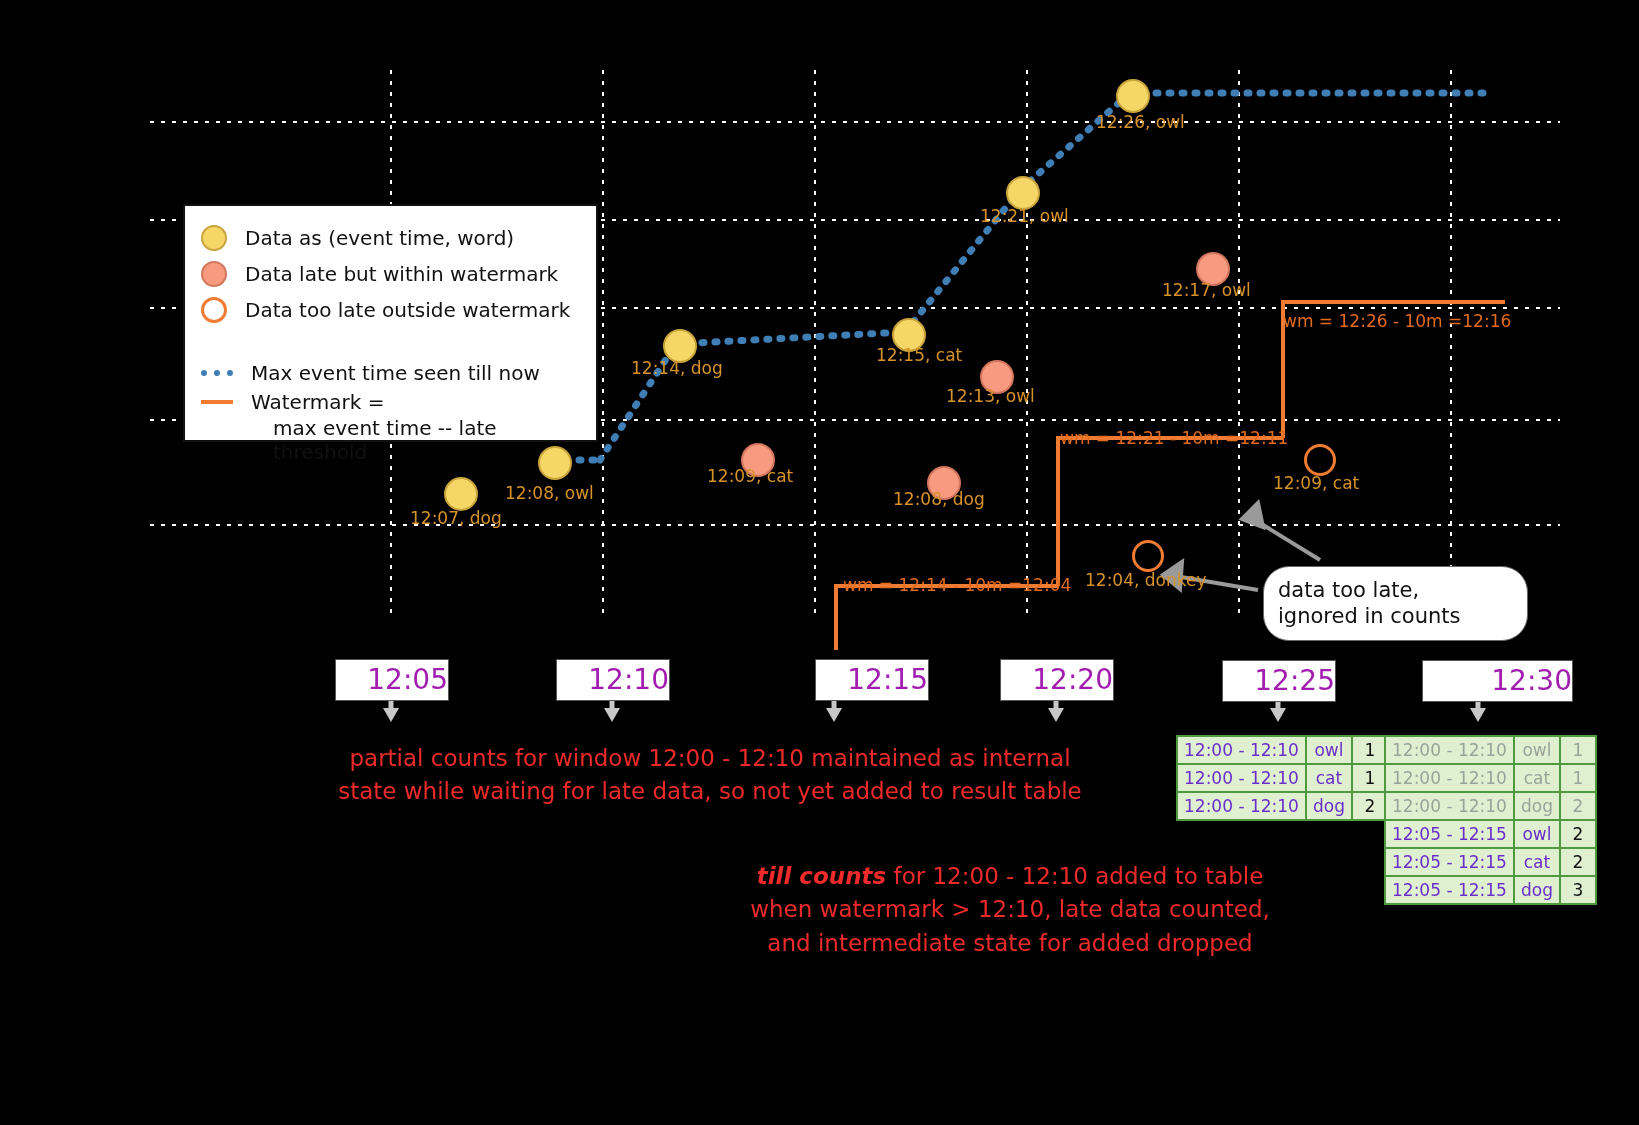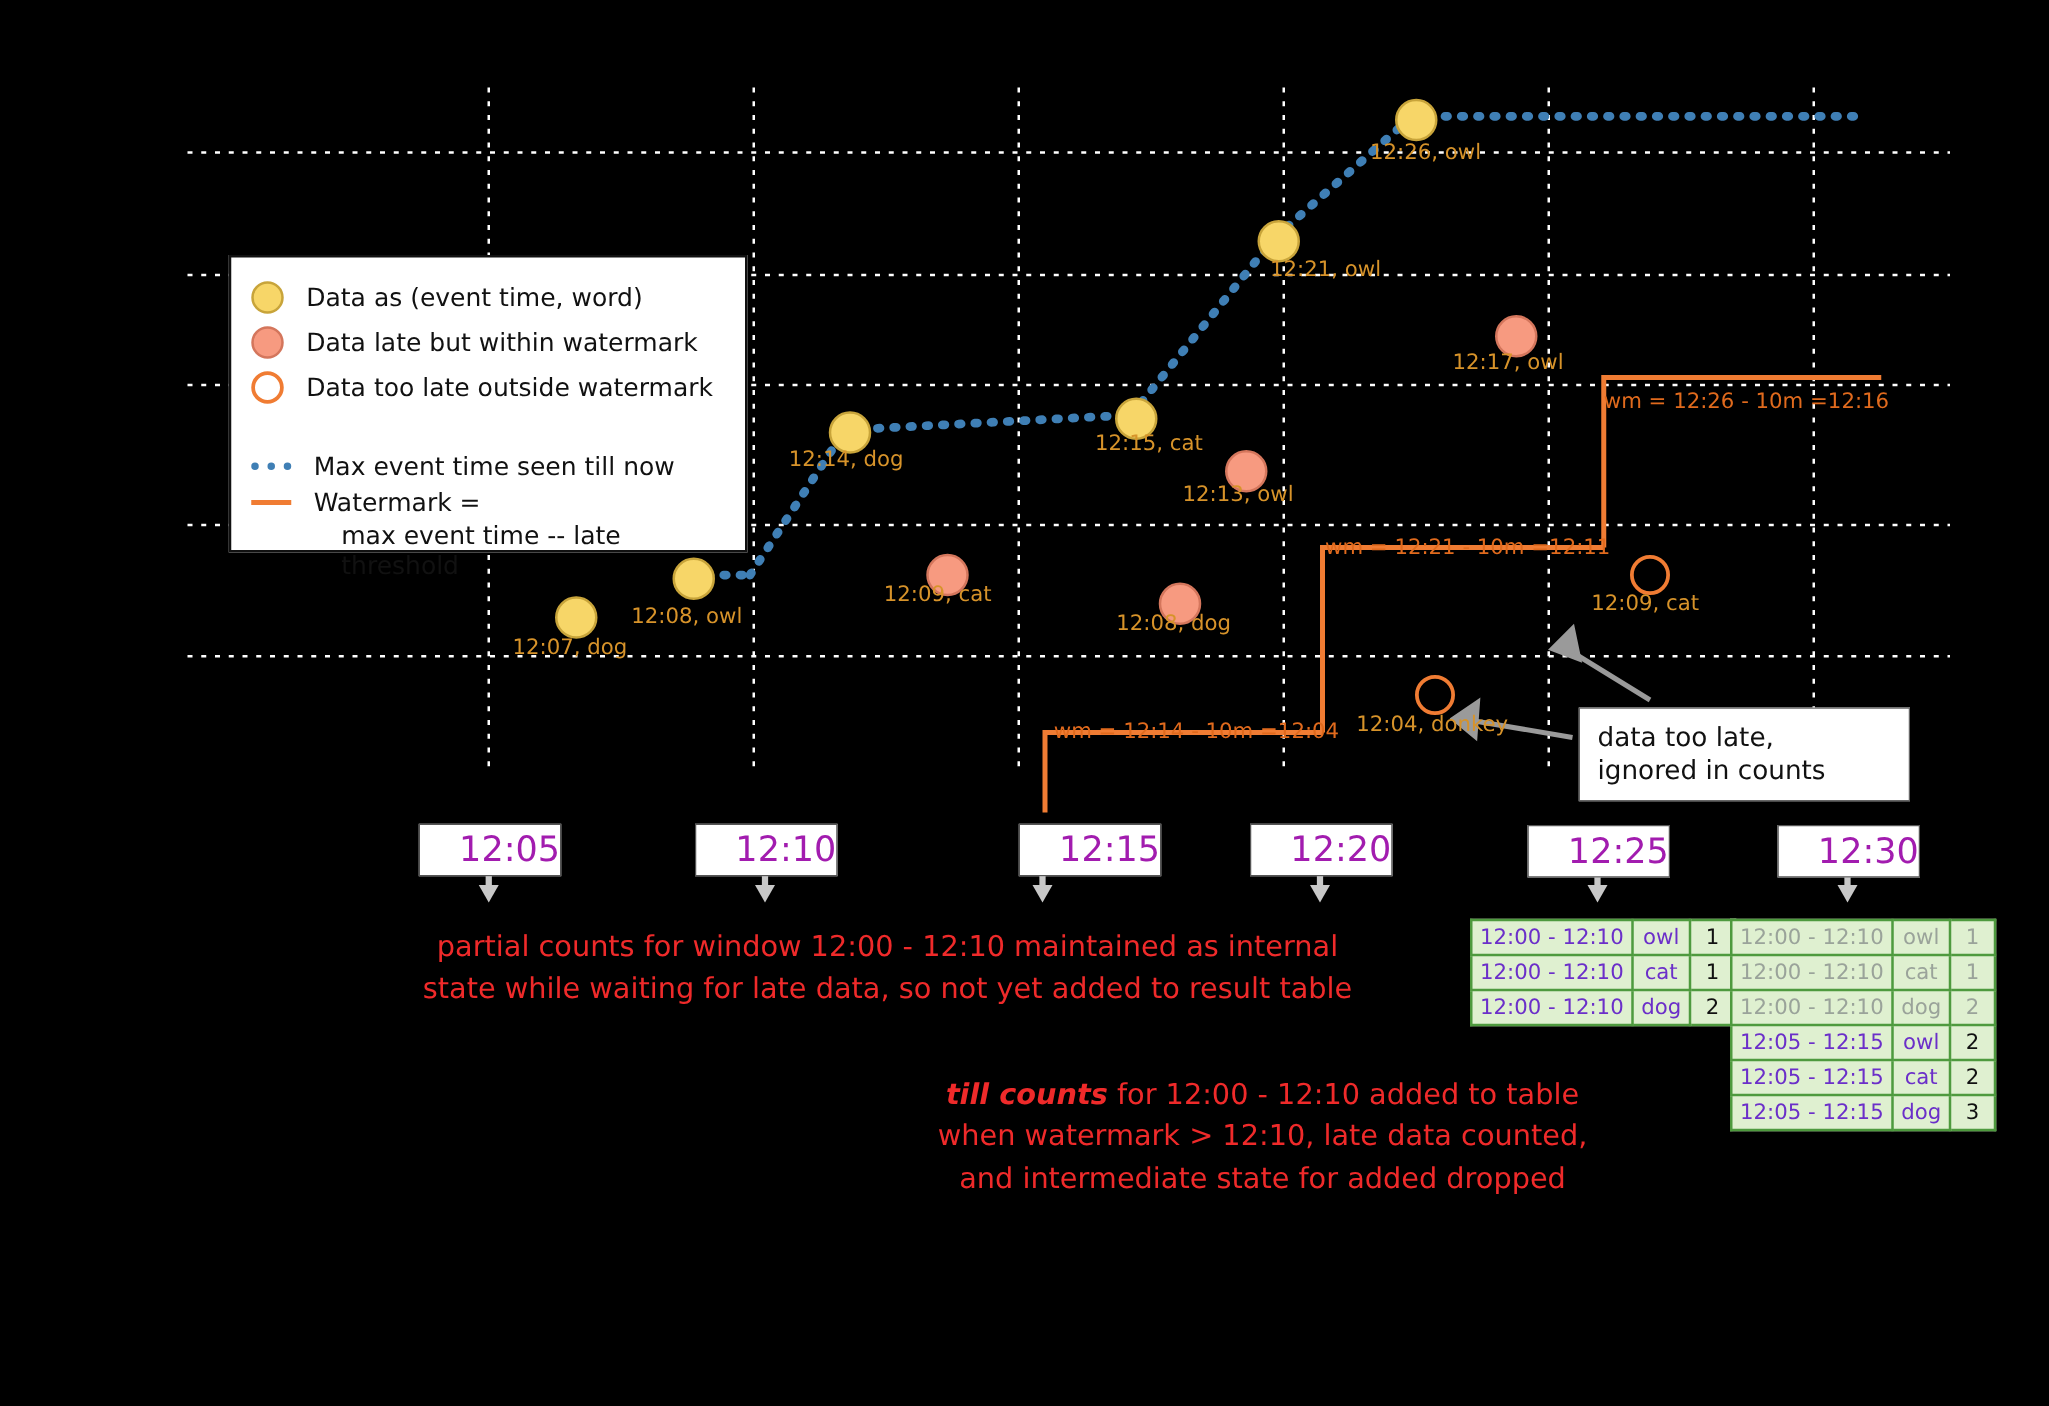--- a/index.html
+++ b/index.html
@@ -150,21 +150,21 @@
   <div class="dot yellow" style="left:538px;top:446px;width:30px;height:30px;"></div>
   <div class="dot-label" style="left:505px;top:483px;">12:08, owl</div>
 
   <div class="dot yellow" style="left:663px;top:329px;width:30px;height:30px;"></div>
   <div class="dot-label" style="left:631px;top:358px;">12:14, dog</div>
 
   <div class="dot yellow" style="left:892px;top:318px;width:30px;height:30px;"></div>
   <div class="dot-label" style="left:876px;top:345px;">12:15, cat</div>
 
   <div class="dot yellow" style="left:1006px;top:176px;width:30px;height:30px;"></div>
-  <div class="dot-label" style="left:1016px;top:206px;text-align:right;">12:21, owl</div>
+  <div class="dot-label" style="left:980px;top:206px;text-align:right;">12:21, owl</div>
 
   <div class="dot yellow" style="left:1116px;top:79px;width:30px;height:30px;"></div>
   <div class="dot-label" style="left:1096px;top:112px;">12:26, owl</div>
 
   <div class="dot salmon" style="left:741px;top:443px;width:30px;height:30px;"></div>
   <div class="dot-label" style="left:707px;top:466px;">12:09, cat</div>
 
   <div class="dot salmon" style="left:927px;top:466px;width:30px;height:30px;"></div>
   <div class="dot-label" style="left:893px;top:489px;">12:08, dog</div>
 
@@ -177,31 +177,31 @@
   <div class="dot hollow" style="left:1132px;top:540px;width:26px;height:26px;"></div>
   <div class="dot-label" style="left:1085px;top:570px;">12:04, donkey</div>
 
   <div class="dot hollow" style="left:1304px;top:444px;width:26px;height:26px;"></div>
   <div class="dot-label" style="left:1273px;top:473px;">12:09, cat</div>
 
   <div class="wm-label" style="left:843px;top:575px;">wm = 12:14 - 10m =12:04</div>
   <div class="wm-label" style="left:1060px;top:428px;">wm = 12:21 - 10m =12:11</div>
   <div class="wm-label" style="left:1283px;top:311px;">wm = 12:26 - 10m =12:16</div>
 
-  <div class="callout" style="left:1263px;top:566px;width:235px;">
+  <div class="callout" style="left:1263px;top:566px;width:235px;border-radius:26px;">
     <div>data too late,</div>
     <div>ignored in counts</div>
   </div>
 
   <div class="tick" style="left:335px;top:659px;">12:05</div>
   <div class="tick" style="left:556px;top:659px;">12:10</div>
   <div class="tick" style="left:778px;top:659px;margin-left:37px;">12:15</div>
   <div class="tick" style="left:1000px;top:659px;">12:20</div>
   <div class="tick" style="left:1222px;top:660px;">12:25</div>
-  <div class="tick" style="left:1422px;top:660px;">12:30</div>
+  <div class="tick" style="left:1422px;top:660px;padding-left:37px;">12:30</div>
 
   <div class="note" style="left:330px;top:742px;width:760px;">
     <div>partial counts for window 12:00 - 12:10 maintained as internal</div>
     <div>state while waiting for late data, so not yet added  to result table</div>
   </div>
 
   <div class="note" style="left:700px;top:860px;width:620px;">
     <div>
       <i>till counts</i><span> for 12:00 - 12:10 added to table</span>
     </div>

